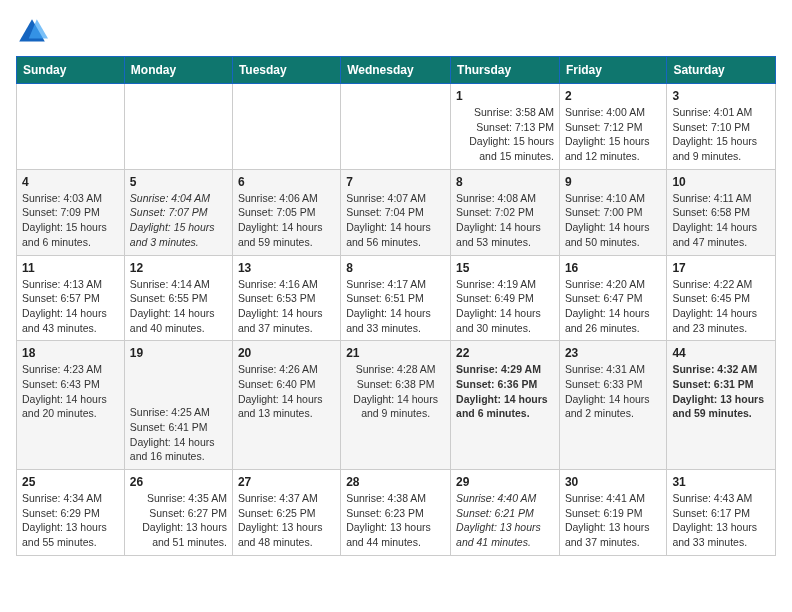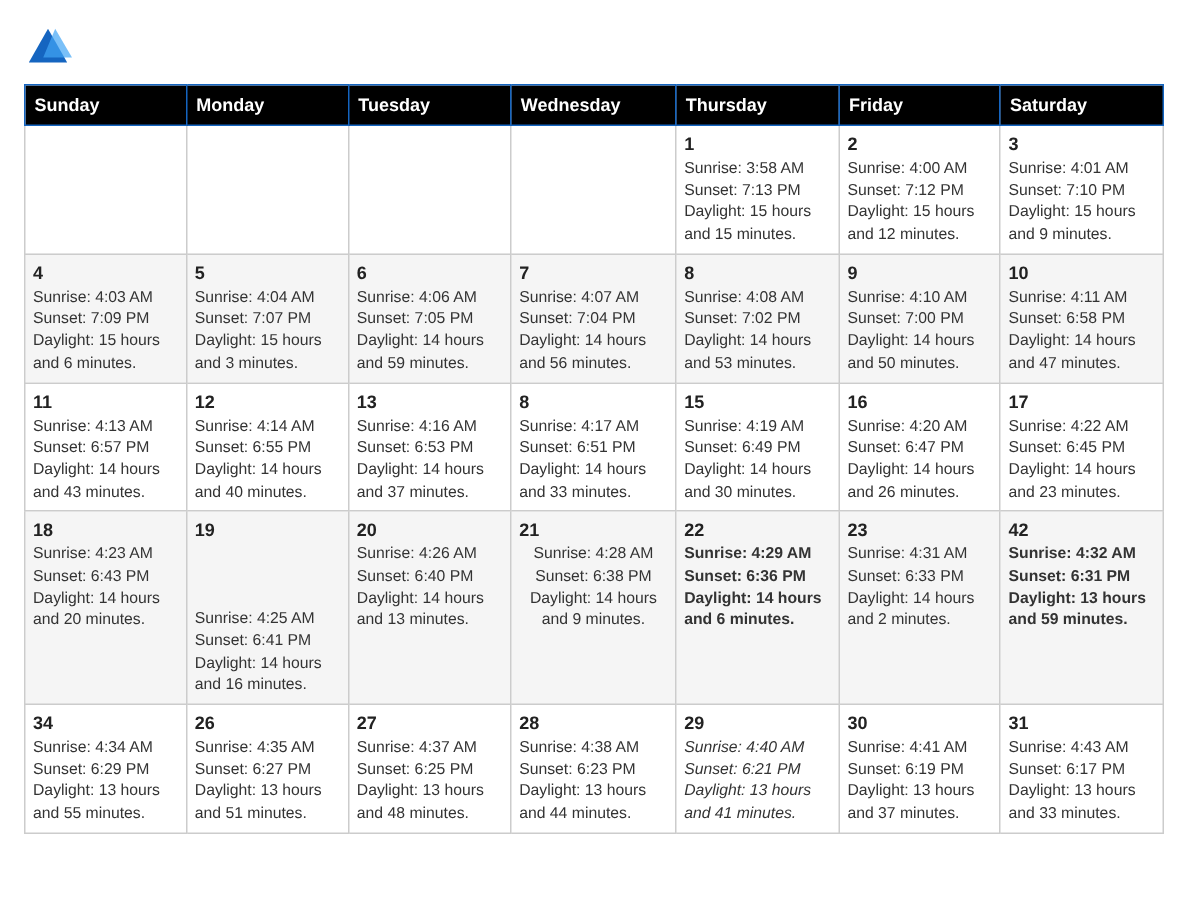--- a/index.html
+++ b/index.html
@@ -44,21 +44,21 @@
     .location {
       font-size: 16px;
       color: #444;
     }
     .calendar {
       width: 100%;
       border-collapse: collapse;
       font-size: 11px;
     }
     .calendar thead tr th {
-      background-color: #000000;
+      background-color: #0f766e;
       color: #fff;
       text-align: left;
       padding: 6px 6px;
       font-size: 12px;
       font-weight: bold;
       border: 1px solid #1565C0;
     }
     .calendar tbody tr td {
       border: 1px solid #ccc;
       vertical-align: top;
@@ -118,21 +118,21 @@
       </tr>
   </thead>
   <tbody id="calendar-body">
   <tr>
         <td class="empty"></td>
         <td class="empty"></td>
         <td class="empty"></td>
         <td class="empty"></td>
         <td>
           <div class="day-number">1</div>
-          <div class="day-info" style="white-space: pre-line;">Sunrise: 3:58 AM
+          <div class="day-info" style="white-space: pre-line; text-align: right;">Sunrise: 3:58 AM
 Sunset: 7:13 PM
 Daylight: 15 hours
 and 15 minutes.</div>
         </td>
         <td>
           <div class="day-number">2</div>
           <div class="day-info" style="white-space: pre-line;">Sunrise: 4:00 AM
 Sunset: 7:12 PM
 Daylight: 15 hours
 and 12 minutes.</div>
@@ -148,21 +148,21 @@
       <tr>
         <td>
           <div class="day-number">4</div>
           <div class="day-info" style="white-space: pre-line;">Sunrise: 4:03 AM
 Sunset: 7:09 PM
 Daylight: 15 hours
 and 6 minutes.</div>
         </td>
         <td>
           <div class="day-number">5</div>
-          <div class="day-info" style="white-space: pre-line;">Sunrise: 4:04 AM
+          <div class="day-info" style="white-space: pre-line; font-style: italic;">Sunrise: 4:04 AM
 Sunset: 7:07 PM
 Daylight: 15 hours
 and 3 minutes.</div>
         </td>
         <td>
           <div class="day-number">6</div>
           <div class="day-info" style="white-space: pre-line;">Sunrise: 4:06 AM
 Sunset: 7:05 PM
 Daylight: 14 hours
 and 59 minutes.</div>
@@ -284,38 +284,38 @@
 and 6 minutes.</div>
         </td>
         <td>
           <div class="day-number">23</div>
           <div class="day-info" style="white-space: pre-line;">Sunrise: 4:31 AM
 Sunset: 6:33 PM
 Daylight: 14 hours
 and 2 minutes.</div>
         </td>
         <td>
-          <div class="day-number">42</div>
+          <div class="day-number">44</div>
           <div class="day-info" style="white-space: pre-line; font-weight: bold;">Sunrise: 4:32 AM
 Sunset: 6:31 PM
 Daylight: 13 hours
 and 59 minutes.</div>
         </td>
       </tr>
       <tr>
         <td>
-          <div class="day-number">34</div>
+          <div class="day-number">25</div>
           <div class="day-info" style="white-space: pre-line;">Sunrise: 4:34 AM
 Sunset: 6:29 PM
 Daylight: 13 hours
 and 55 minutes.</div>
         </td>
         <td>
           <div class="day-number">26</div>
-          <div class="day-info" style="white-space: pre-line;">Sunrise: 4:35 AM
+          <div class="day-info" style="white-space: pre-line; text-align: right;">Sunrise: 4:35 AM
 Sunset: 6:27 PM
 Daylight: 13 hours
 and 51 minutes.</div>
         </td>
         <td>
           <div class="day-number">27</div>
           <div class="day-info" style="white-space: pre-line;">Sunrise: 4:37 AM
 Sunset: 6:25 PM
 Daylight: 13 hours
 and 48 minutes.</div>

